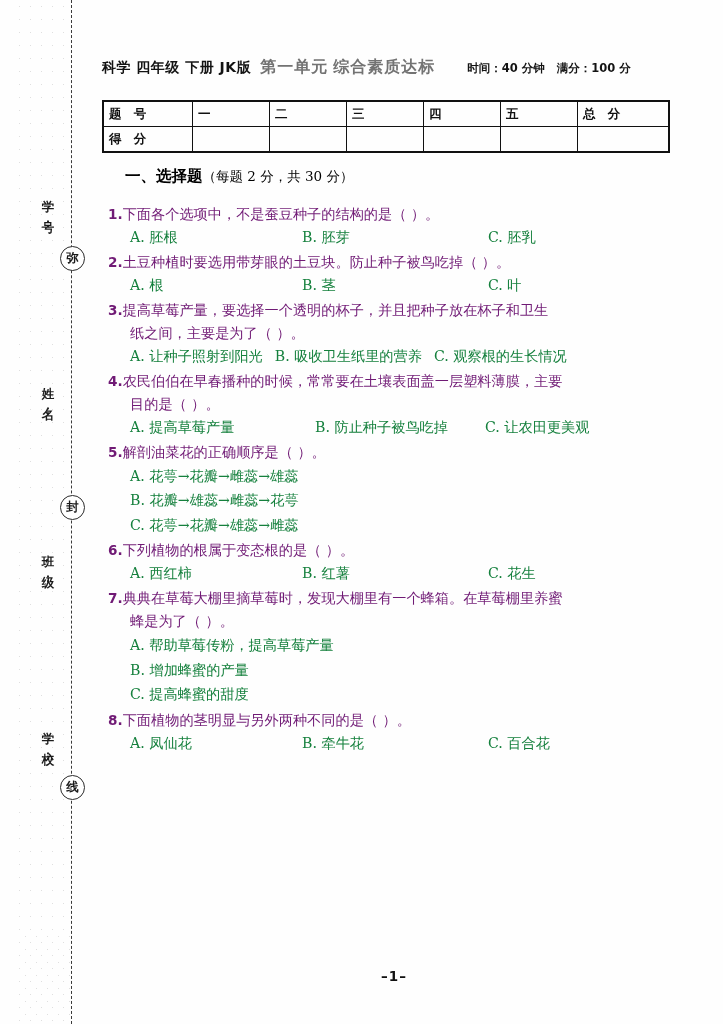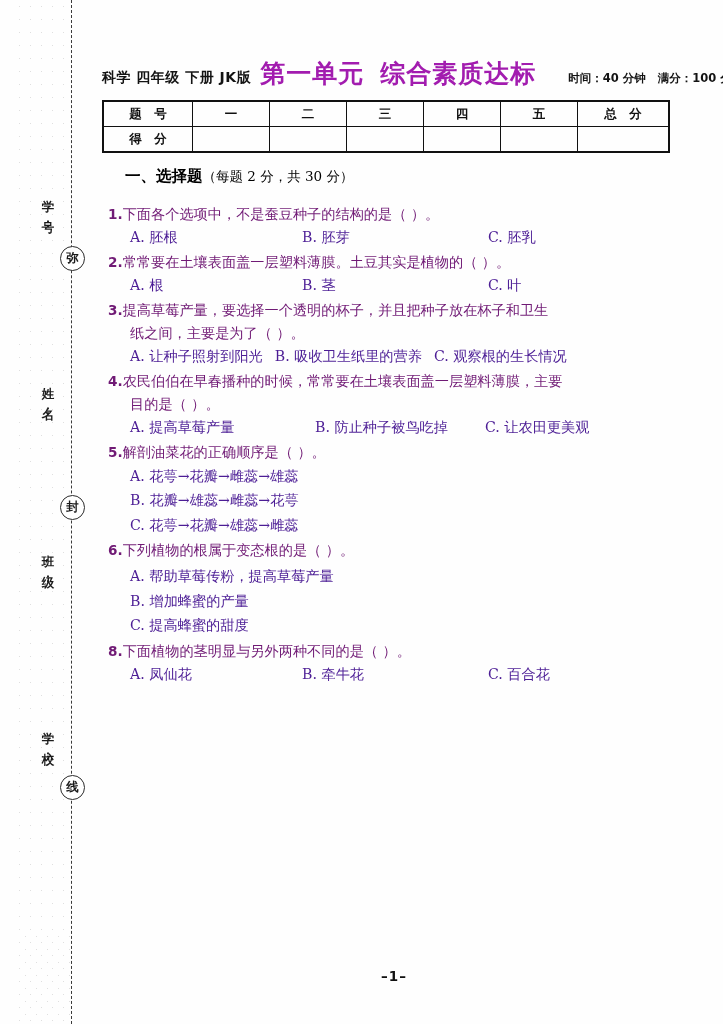--- a/index.html
+++ b/index.html
@@ -115,26 +115,26 @@
     white-space: nowrap;
   }
   .hdr-course {
     font-family: "DejaVu Sans", "Liberation Sans", sans-serif;
     font-size: 14px;
     font-weight: 700;
     letter-spacing: .5px;
     color: #131313;
   }
   .hdr-title {
-    font-family: Liberation Mono, monospace;
-    font-size: 25px;
+    font-family: Liberation Serif, serif;
+    font-size: 16px;
     font-weight: 700;
     letter-spacing: 1px;
     margin-left: 9px;
-    color: #a21caf;
+    color: #737373;
   }
   .hdr-meta {
     font-family: "DejaVu Sans", "Liberation Sans", sans-serif;
     font-size: 11.5px;
     font-weight: 700;
     margin-left: 12px;
     color: #131313;
     padding-left: 20px;
   }
   .hdr-meta .gap { display: inline-block; width: 12px; }
@@ -145,21 +145,20 @@
     left: 0;
     top: 100px;
     width: 568px;
     border-collapse: collapse;
     border: 2.4px solid #111;
     table-layout: fixed;
   }
   .score-table td {
     border: 1px solid #111;
     height: 22px;
-    text-align: center;
     vertical-align: middle;
     font-family: "DejaVu Sans", "Liberation Sans", sans-serif;
     font-size: 12.5px;
     font-weight: 700;
     letter-spacing: 4px;
     text-indent: 4px;
     color: #111;
   }
   .score-table td.lbl { width: 86px; }
   .score-table td.total { width: 88px; }
@@ -202,21 +201,21 @@
   }
   .q-stem .cont {
     display: block;
     padding-left: 22px;
   }
   .q-opts {
     padding-left: 22px;
     font-family: "DejaVu Serif", "Liberation Serif", serif;
     font-size: 14.2px;
     line-height: 1.62;
-    color: #4c1d95;
+    color: #15803d;
   }
   .q-opts.row { display: block; white-space: nowrap; }
   .q-opts .opt { display: inline-block; }
   .q-opts.cols3 .opt.o1 { width: 172px; }
   .q-opts.cols3 .opt.o2 { width: 186px; }
   .q-opts.wide .opt.o1 { margin-right: 12px; }
   .q-opts.wide .opt.o2 { margin-right: 12px; }
   .q-opts.mid .opt.o1 { width: 185px; }
   .q-opts.mid .opt.o2 { width: 170px; }
   .q-opts.stack .opt {
@@ -292,21 +291,21 @@
     <div class="qlist">
 
       <div class="question">
         <div class="q-stem"><span class="qnum">1.</span><span>下面各个选项中，不是蚕豆种子的结构的是（      ）。</span></div>
         <div class="q-opts row cols3">
           <span class="opt o1">A. 胚根</span><span class="opt o2">B. 胚芽</span><span class="opt o3">C. 胚乳</span>
         </div>
       </div>
 
       <div class="question">
-        <div class="q-stem"><span class="qnum">2.</span><span>常常要在土壤表面盖一层塑料薄膜。土豆其实是植物的（      ）。</span></div>
+        <div class="q-stem"><span class="qnum">2.</span><span>土豆种植时要选用带芽眼的土豆块。防止种子被鸟吃掉（      ）。</span></div>
         <div class="q-opts row cols3">
           <span class="opt o1">A. 根</span><span class="opt o2">B. 茎</span><span class="opt o3">C. 叶</span>
         </div>
       </div>
 
       <div class="question">
         <div class="q-stem"><span class="qnum">3.</span><span>提高草莓产量，要选择一个透明的杯子，并且把种子放在杯子和卫生</span><span class="cont">纸之间，主要是为了（      ）。</span></div>
         <div class="q-opts row wide">
           <span class="opt o1">A. 让种子照射到阳光</span><span class="opt o2">B. 吸收卫生纸里的营养</span><span class="opt o3">C. 观察根的生长情况</span>
         </div>
@@ -323,23 +322,27 @@
         <div class="q-stem"><span class="qnum">5.</span><span>解剖油菜花的正确顺序是（      ）。</span></div>
         <div class="q-opts stack">
           <span class="opt">A. 花萼→花瓣→雌蕊→雄蕊</span>
           <span class="opt">B. 花瓣→雄蕊→雌蕊→花萼</span>
           <span class="opt">C. 花萼→花瓣→雄蕊→雌蕊</span>
         </div>
       </div>
 
       <div class="question">
         <div class="q-stem"><span class="qnum">6.</span><span>下列植物的根属于变态根的是（      ）。</span></div>
-      </div>
-
-      <div class="question">
+        <div class="q-opts row cols3">
+          <span class="opt o1">A. 西红柿</span><span class="opt o2">B. 红薯</span><span class="opt o3">C. 花生</span>
+        </div>
+      </div>
+
+      <div class="question">
+        <div class="q-stem"><span class="qnum">7.</span><span>典典在草莓大棚里摘草莓时，发现大棚里有一个蜂箱。在草莓棚里养蜜</span><span class="cont">蜂是为了（      ）。</span></div>
         <div class="q-opts stack">
           <span class="opt">A. 帮助草莓传粉，提高草莓产量</span>
           <span class="opt">B. 增加蜂蜜的产量</span>
           <span class="opt">C. 提高蜂蜜的甜度</span>
         </div>
       </div>
 
       <div class="question">
         <div class="q-stem"><span class="qnum">8.</span><span>下面植物的茎明显与另外两种不同的是（      ）。</span></div>
         <div class="q-opts row cols3">

